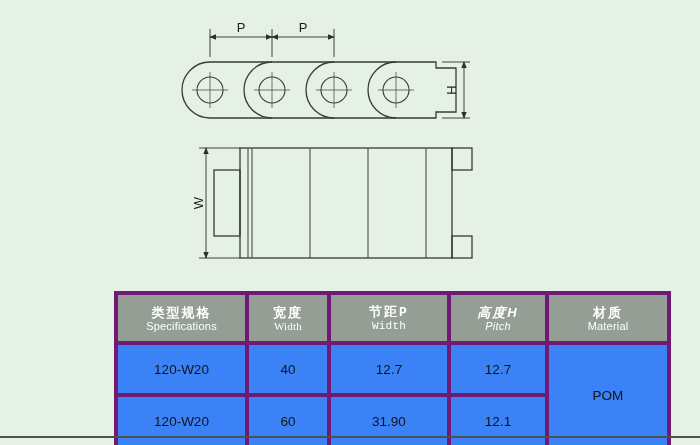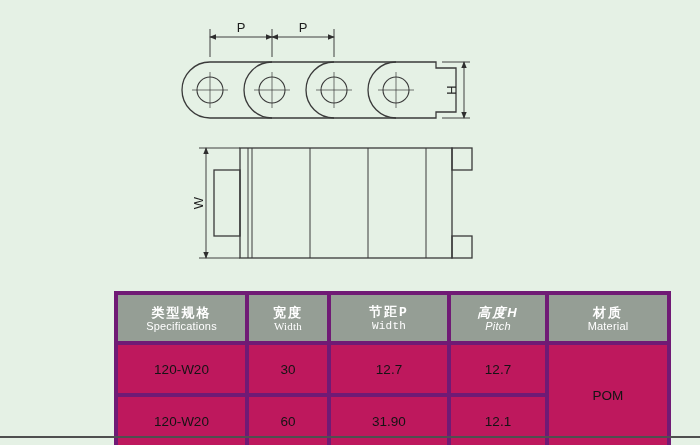--- a/index.html
+++ b/index.html
@@ -24,21 +24,21 @@
   table.spec th,table.spec td{
     border:4px solid #701a75;
     text-align:center;vertical-align:middle;padding:6px;
   }
   table.spec th{
     background:#959e95;color:#ffffff;font-weight:bold;height:34px;
   }
   .th-zh{display:block;font-size:13px;letter-spacing:2px;line-height:16px;}
   .th-en{display:block;font-size:11px;font-weight:normal;letter-spacing:0.2px;line-height:11px;}
   table.spec td{
-    height:36px;font-size:13.5px;color:#141414;background:#be185d;
+    height:36px;font-size:13.5px;color:#141414;background:#3b82f6;
   }
   td.material-cell{font-size:15px;}
   .col-spec{width:115px;}
   .col-width{width:66px;font-family:Liberation Serif, serif;}
   .col-pitch{width:104px;font-family:Liberation Mono, monospace;}
   .col-height{width:82px;font-style:italic;}
   .col-material{width:106px;}
   #bottom-rule{
     position:absolute;left:0;top:436px;width:700px;height:2px;background:#4f4f4f;
   }
@@ -146,21 +146,21 @@
       </th>
       <th class="col-material">
         <span class="th-zh">材质</span>
         <span class="th-en">Material</span>
       </th>
     </tr>
   </thead>
   <tbody>
     <tr>
       <td>120-W20</td>
-      <td>30</td>
+      <td>40</td>
       <td>12.7</td>
       <td>12.7</td>
       <td class="material-cell" rowspan="2">POM</td>
     </tr>
     <tr>
       <td>120-W20</td>
       <td>60</td>
       <td>31.90</td>
       <td>12.1</td>
     </tr>

